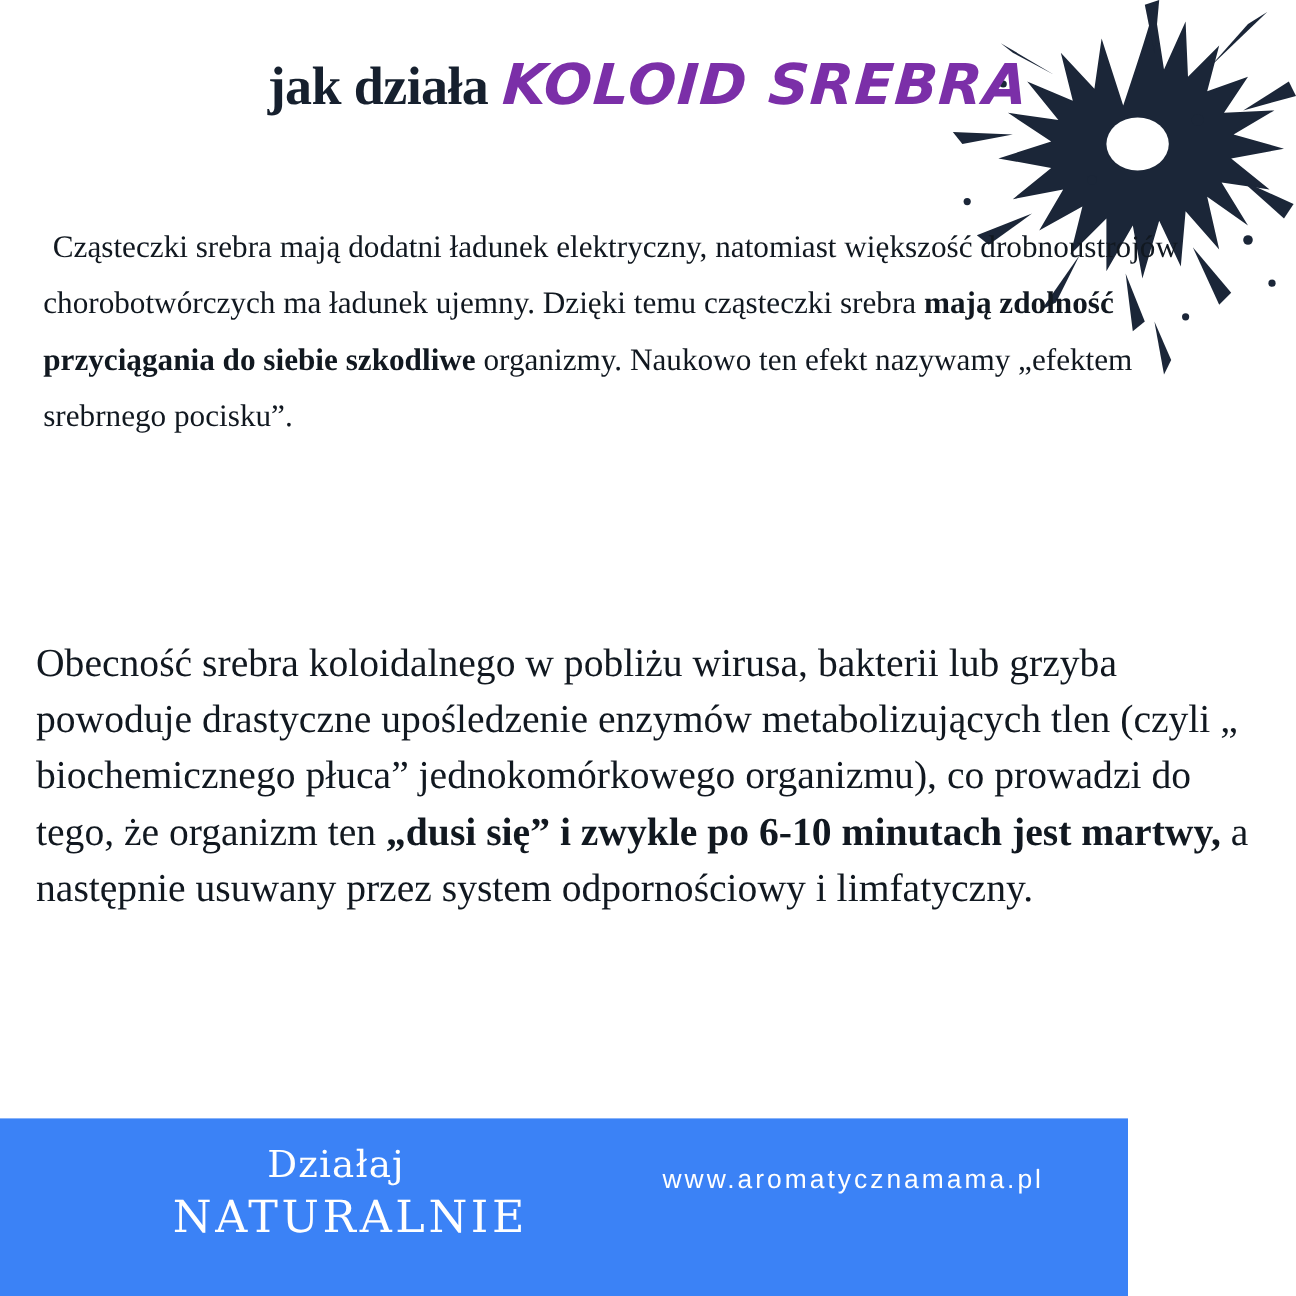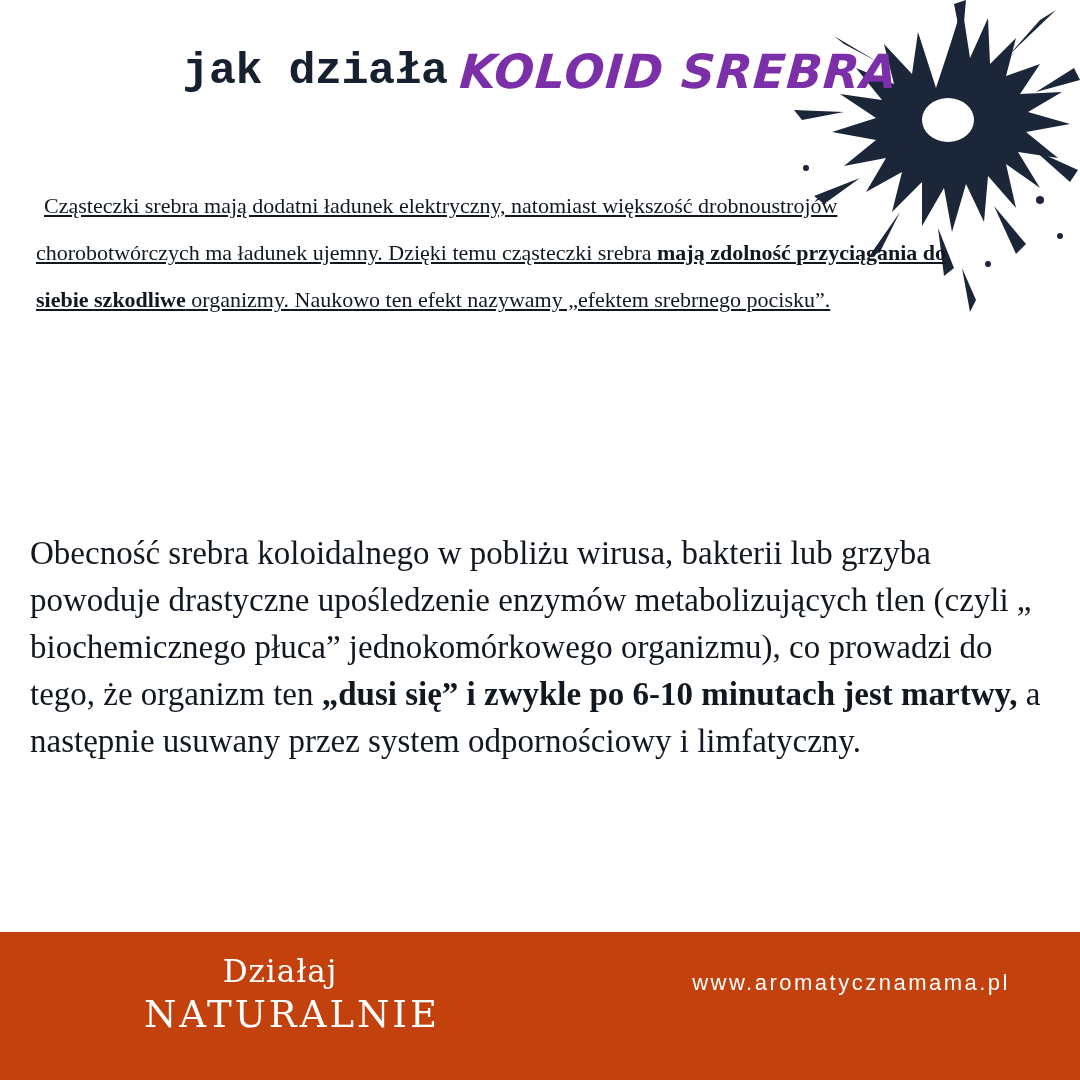--- a/index.html
+++ b/index.html
@@ -27,21 +27,21 @@
   .header {
     position: absolute;
     top: 44px;
     left: 0;
     width: 1080px;
     text-align: center;
     white-space: nowrap;
     z-index: 3;
   }
   .header-plain {
-    font-family: Liberation Mono, monospace;
+    font-family: Liberation Serif, serif;
     font-weight: bold;
     font-size: 45px;
     color: #16202e;
     letter-spacing: -0.5px;
     vertical-align: middle;
     margin-top: 36px;
   }
   .header-accent {
     font-family: "DejaVu Sans", sans-serif;
     font-weight: bold;
@@ -70,46 +70,45 @@
   
   .para {
     position: absolute;
     color: #111820;
     font-family: "Liberation Serif", serif;
   }
   .para-1 {
     top: 182px;
     left: 36px;
     width: 960px;
-    font-size: 22px;
+    font-size: 26px;
     line-height: 47px;
     z-index: 2;
-    text-decoration: underline;
   }
   .para-2 {
     top: 530px;
     left: 30px;
     width: 1024px;
     font-size: 33px;
     line-height: 47px;
     z-index: 2;
   }
   .b {
     font-weight: bold;
   }
   .indent-1 { display: inline-block; width: 8px; }
 
   
   .footer {
     position: absolute;
     left: 0;
     bottom: 0;
-    width: 1080px;
+    width: 940px;
     height: 148px;
-    background: #c2410c;
+    background: #3b82f6;
     z-index: 4;
   }
   .footer-brand {
     position: absolute;
     left: 120px;
     top: 20px;
     width: 320px;
     text-align: center;
     color: #ffffff;
   }

